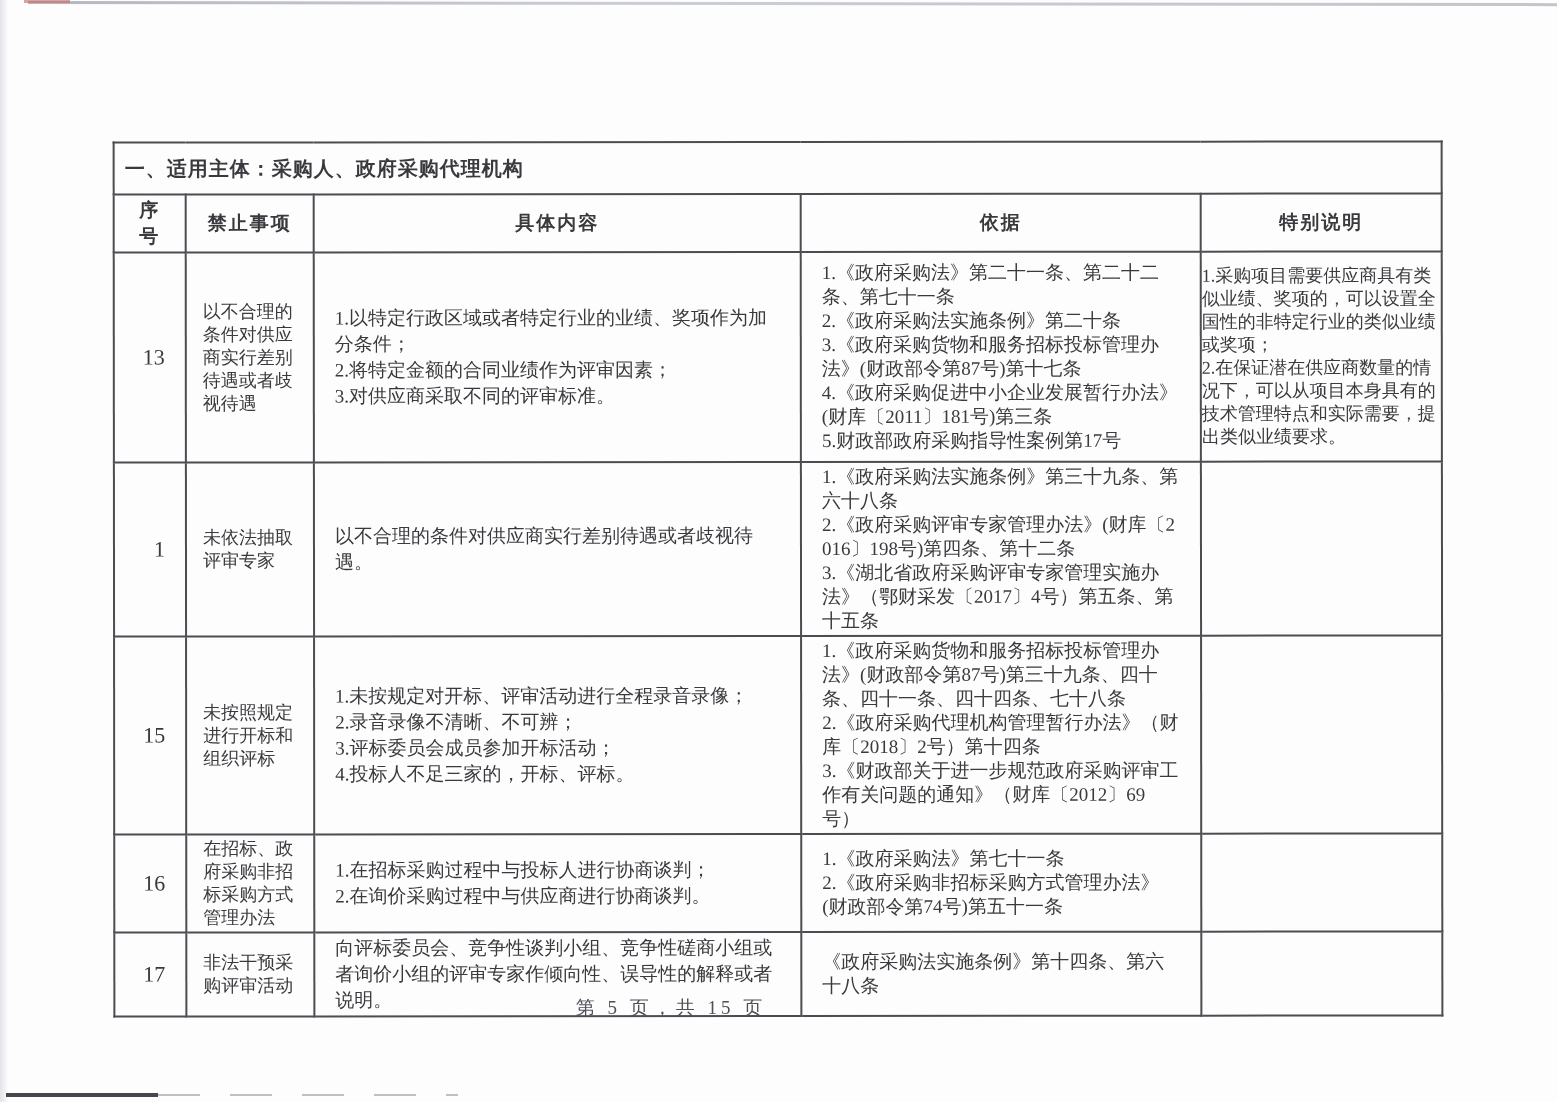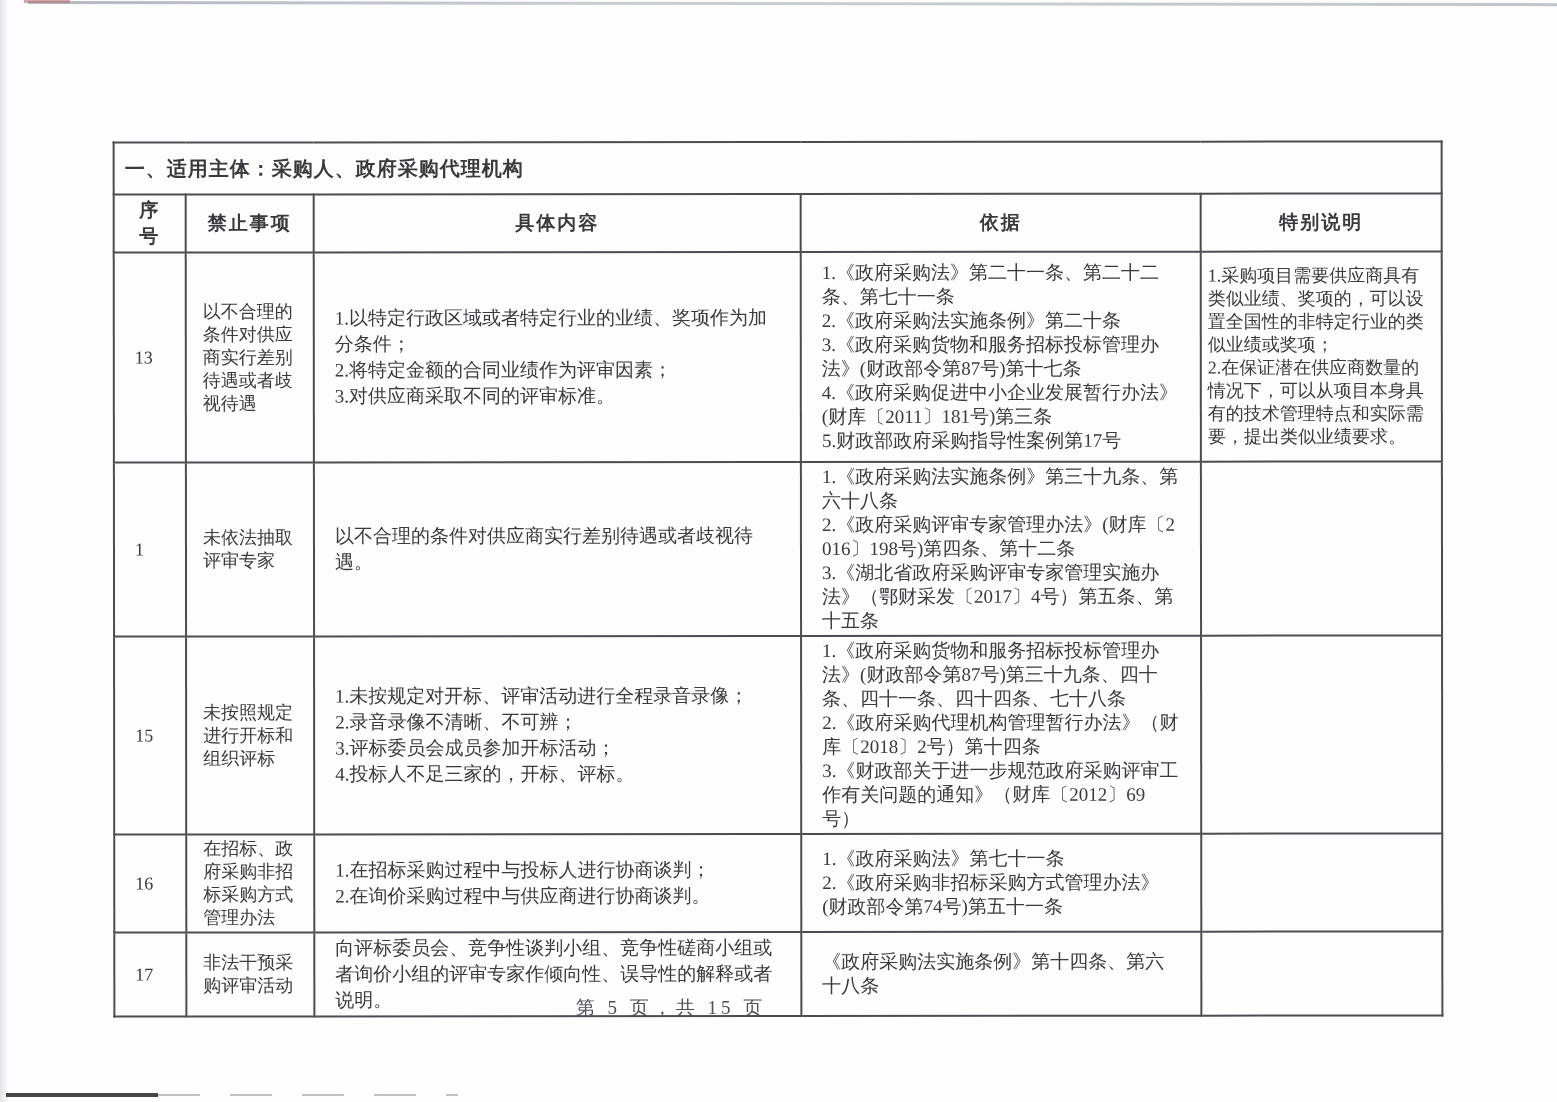--- a/index.html
+++ b/index.html
@@ -29,24 +29,24 @@
   .doc-table td {
     border:2px solid var(--border);
     vertical-align:middle;
     padding:2px 20px;
     font-size:19px; line-height:26px;
     white-space:pre-wrap; word-break:break-all;
     color:var(--ink);
   }
   td.title-cell { font-weight:bold; font-size:20px; padding:6px 10px; white-space:normal; letter-spacing:1px; }
   td.head-cell { font-weight:bold; font-size:19px; text-align:center; letter-spacing:2px; white-space:normal; }
-  td.seq-cell { text-align:left; font-size:18px; }
+  td.seq-cell { text-align:right; font-size:22px; }
   td.item-cell { font-size:18px; line-height:23px; padding:2px 16px; }
   td.basis-cell { line-height:24px; }
-  td.note-cell { font-size:18px; line-height:23px; padding:3px 6px; vertical-align:middle;margin-top:39px; }
+  td.note-cell { font-size:18px; line-height:23px; padding:3px 0; vertical-align:middle;margin-top:39px; }
 
   tr.row-title { height:52px; }
   tr.row-head  { height:47px; }
   tr.row-13 { height:210px; }
   tr.row-14 { height:167px; }
   tr.row-15 { height:160px; }
   tr.row-16 { height:95px; }
   tr.row-17 { height:83px; }
 
   .page-footer {

